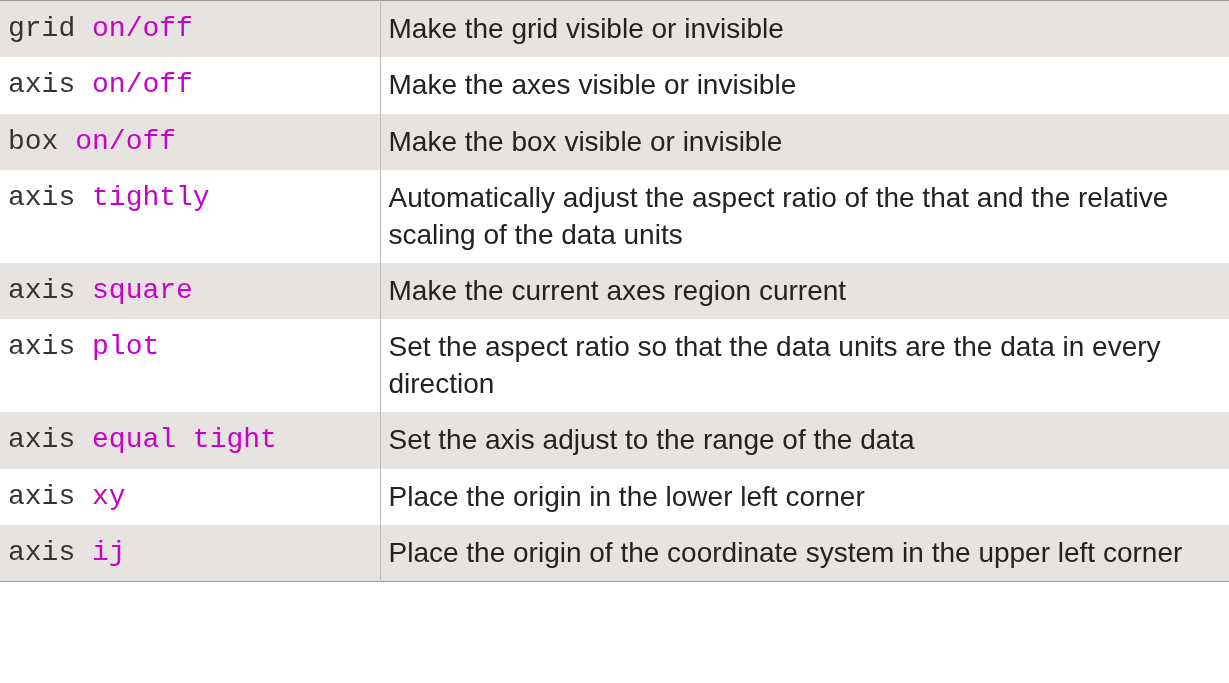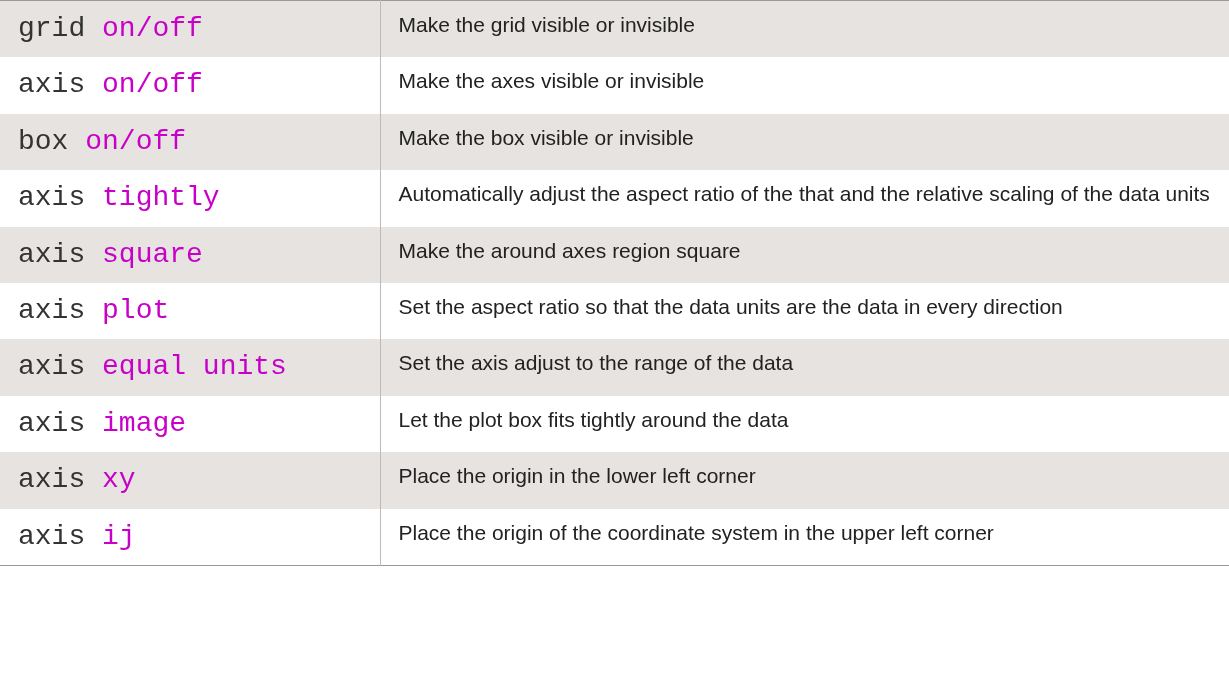--- a/index.html
+++ b/index.html
@@ -19,35 +19,35 @@
       border-top: 1px solid #999;
       border-bottom: 1px solid #999;
     }
     tr:nth-child(odd) {
       background-color: #e6e3e0;
     }
     tr:nth-child(even) {
       background-color: #ffffff;
     }
     td {
-      padding: 10px 18px 10px 18px;
+      padding: 10px 18px 10px 8px;
       vertical-align: top;
       font-size: 28px;
       line-height: 1.3;
     }
     td.cmd-cell {
       width: 380px;
       font-family: "Courier New", Courier, monospace;
       font-size: 28px;
       border-right: 1px solid #bbb;
       white-space: nowrap;
     }
     td.desc-cell {
       color: #222;
-      font-size: 21px;
+      font-size: 28px;
     }
     .cmd-base {
       color: #333;
     }
     .cmd-arg {
       color: #c800c8;
     }
   </style>
 </head>
 <body>
@@ -66,33 +66,29 @@
       <tr>
         <td class="cmd-cell"><span class="cmd-base">box</span> <span class="cmd-arg">on/off</span></td>
         <td class="desc-cell">Make the box visible or invisible</td>
       </tr>
       <tr>
         <td class="cmd-cell"><span class="cmd-base">axis</span> <span class="cmd-arg">tightly</span></td>
         <td class="desc-cell">Automatically adjust the aspect ratio of the that and the relative scaling of the data units</td>
       </tr>
       <tr>
         <td class="cmd-cell"><span class="cmd-base">axis</span> <span class="cmd-arg">square</span></td>
-        <td class="desc-cell">Make the around axes region square</td>
+        <td class="desc-cell">Make the current axes region current</td>
       </tr>
       <tr>
         <td class="cmd-cell"><span class="cmd-base">axis</span> <span class="cmd-arg">plot</span></td>
         <td class="desc-cell">Set the aspect ratio so that the data units are the data in every direction</td>
       </tr>
       <tr>
-        <td class="cmd-cell"><span class="cmd-base">axis</span> <span class="cmd-arg">equal units</span></td>
+        <td class="cmd-cell"><span class="cmd-base">axis</span> <span class="cmd-arg">equal tight</span></td>
         <td class="desc-cell">Set the axis adjust to the range of the data</td>
-      </tr>
-      <tr>
-        <td class="cmd-cell"><span class="cmd-base">axis</span> <span class="cmd-arg">image</span></td>
-        <td class="desc-cell">Let the plot box fits tightly around the data</td>
       </tr>
       <tr>
         <td class="cmd-cell"><span class="cmd-base">axis</span> <span class="cmd-arg">xy</span></td>
         <td class="desc-cell">Place the origin in the lower left corner</td>
       </tr>
       <tr>
         <td class="cmd-cell"><span class="cmd-base">axis</span> <span class="cmd-arg">ij</span></td>
         <td class="desc-cell">Place the origin of the coordinate system in the upper left corner</td>
       </tr>
     </tbody>

